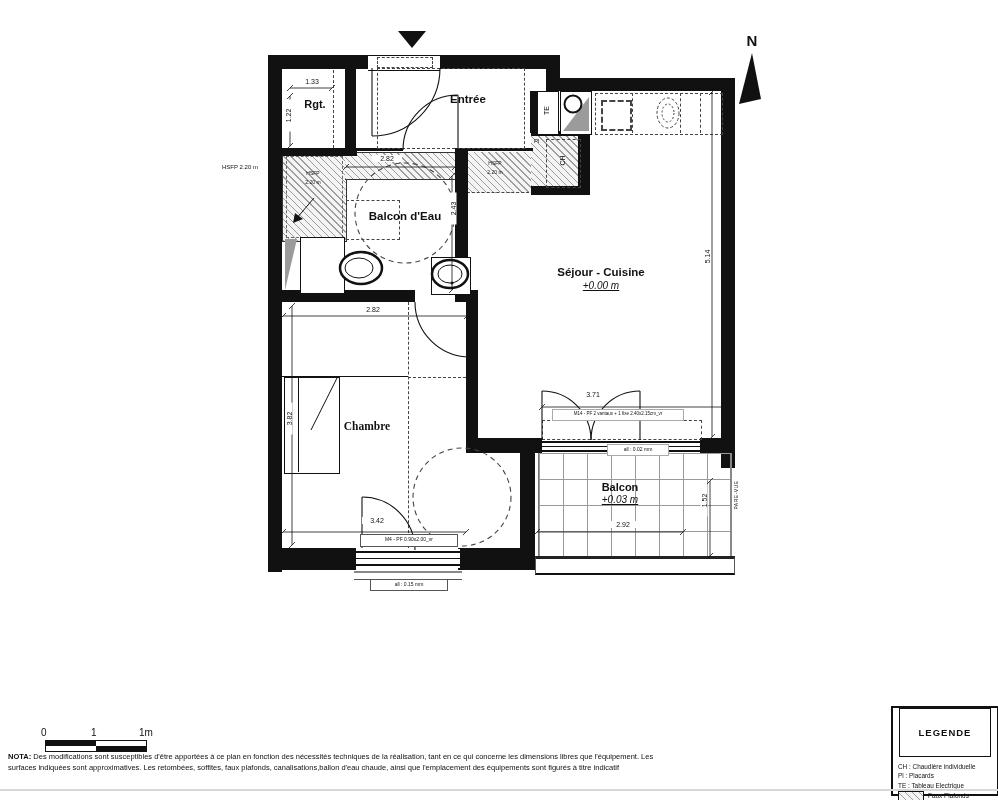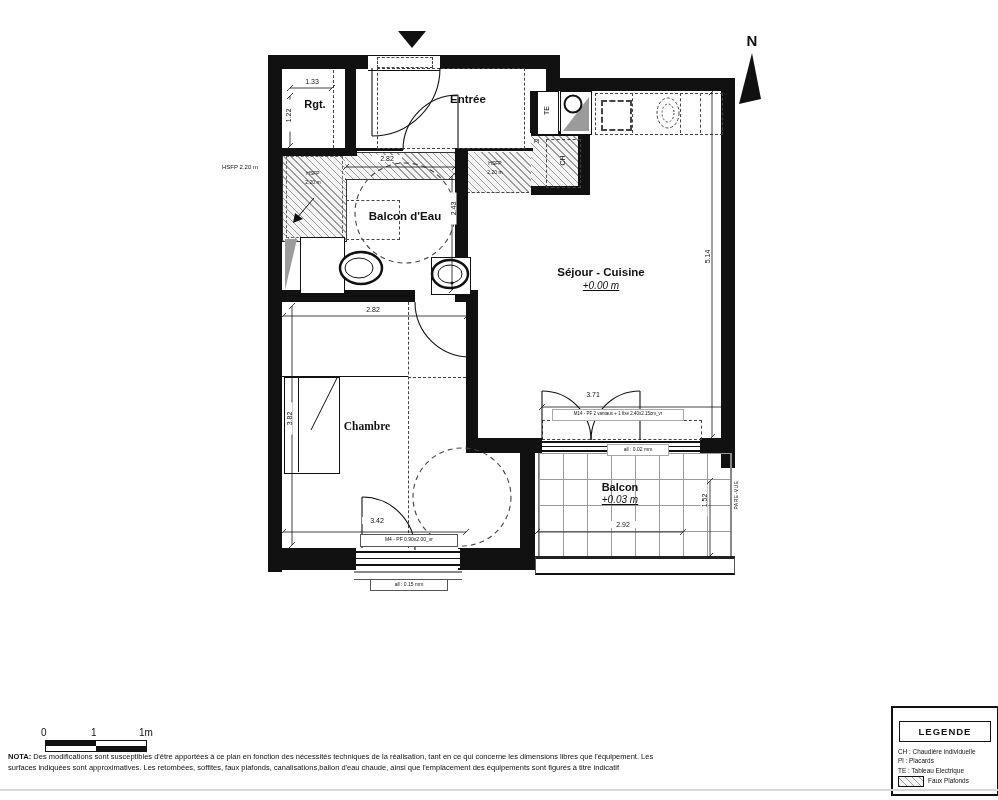--- a/index.html
+++ b/index.html
@@ -21,22 +21,22 @@
   .tiny{font-size:5px;text-align:center;}
   .rot{transform:rotate(-90deg);transform-origin:center center;}
   .wbox{position:absolute;border:1px solid #555;background:#fff;text-align:center;
         font-size:5px;line-height:1.9;overflow:hidden;}
   svg{position:absolute;left:0;top:0;}
   svg .stroke{stroke:#111;fill:none;stroke-width:1.1;}
   svg .thin{stroke:#111;fill:none;stroke-width:0.8;}
   svg .dashed{stroke:#444;fill:none;stroke-width:1.1;stroke-dasharray:5 4;}
   #legend{position:absolute;left:891px;top:706px;width:104px;height:86px;
           border:2px solid #111;background:#fff;}
-  #legend .ltitle{margin:13px 6px 3px 6px;border:1.5px solid #111;text-align:center;
-          font-size:9.5px;font-weight:bold;letter-spacing:1px;padding:4px 0;}
+  #legend .ltitle{margin:0 6px 3px 6px;border:1.5px solid #111;text-align:center;
+          font-size:9.5px;font-weight:bold;letter-spacing:1px;padding:18px 0;}
   #legend .litem{font-size:6.4px;padding:2.5px 0 0 5px;}
   #legend .lswatch{display:inline-block;width:24px;height:9px;border:1px solid #111;
           vertical-align:middle;margin-right:4px;}
   #scalebar{position:absolute;left:45px;top:740px;width:100px;height:10px;border:1px solid #111;}
   #scalebar .r{position:absolute;width:50px;height:5px;background:#111;}
   #nota{position:absolute;left:8px;top:752px;width:648px;font-size:7.5px;line-height:1.45;}
 </style>
 </head>
 <body>
 

